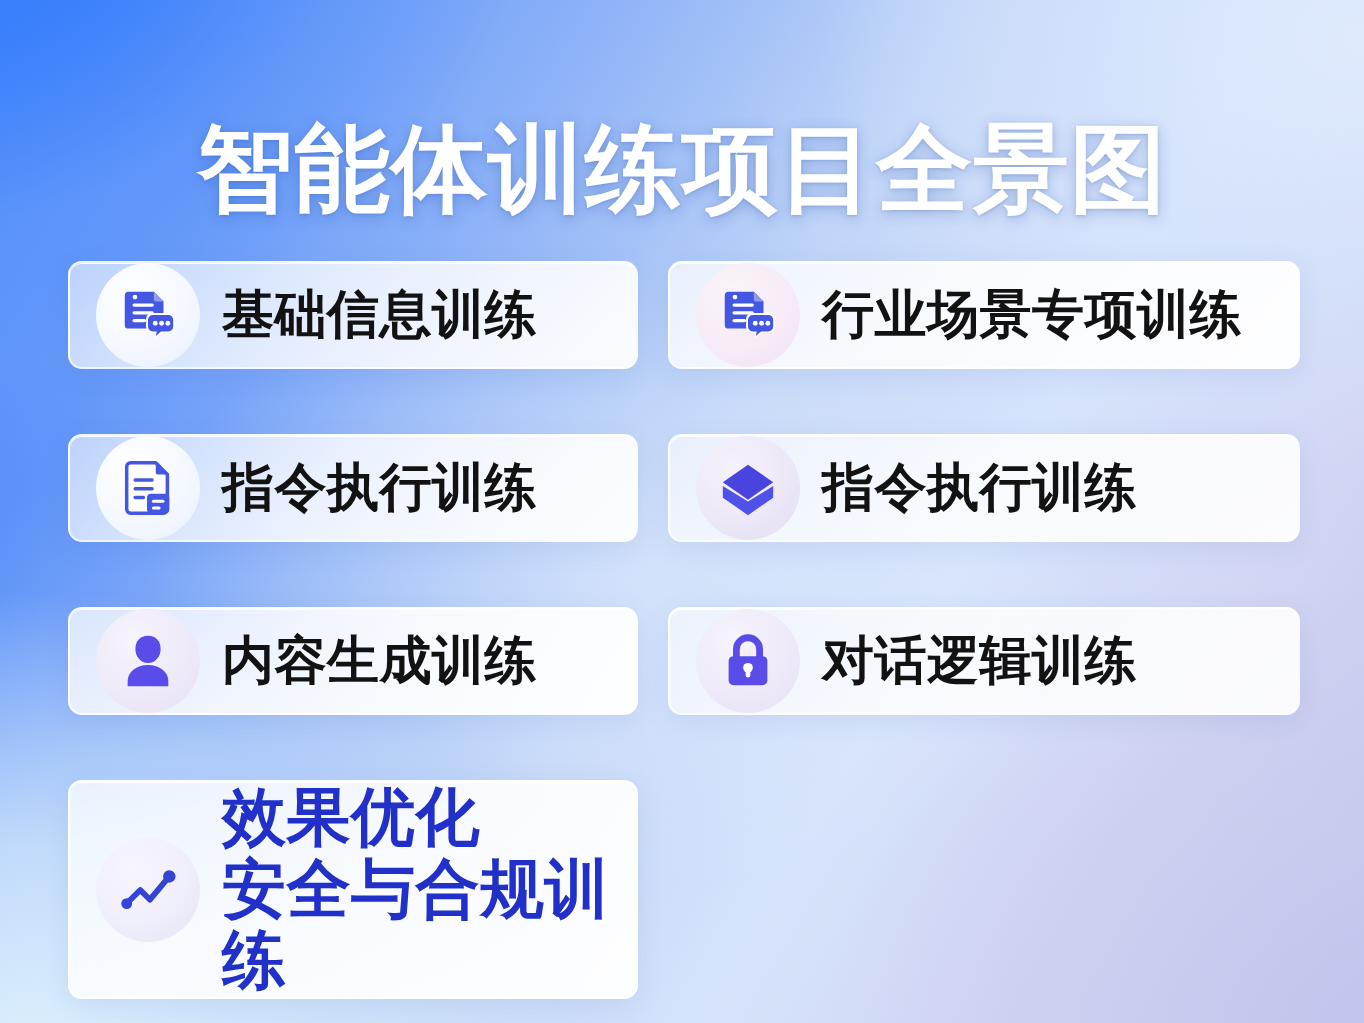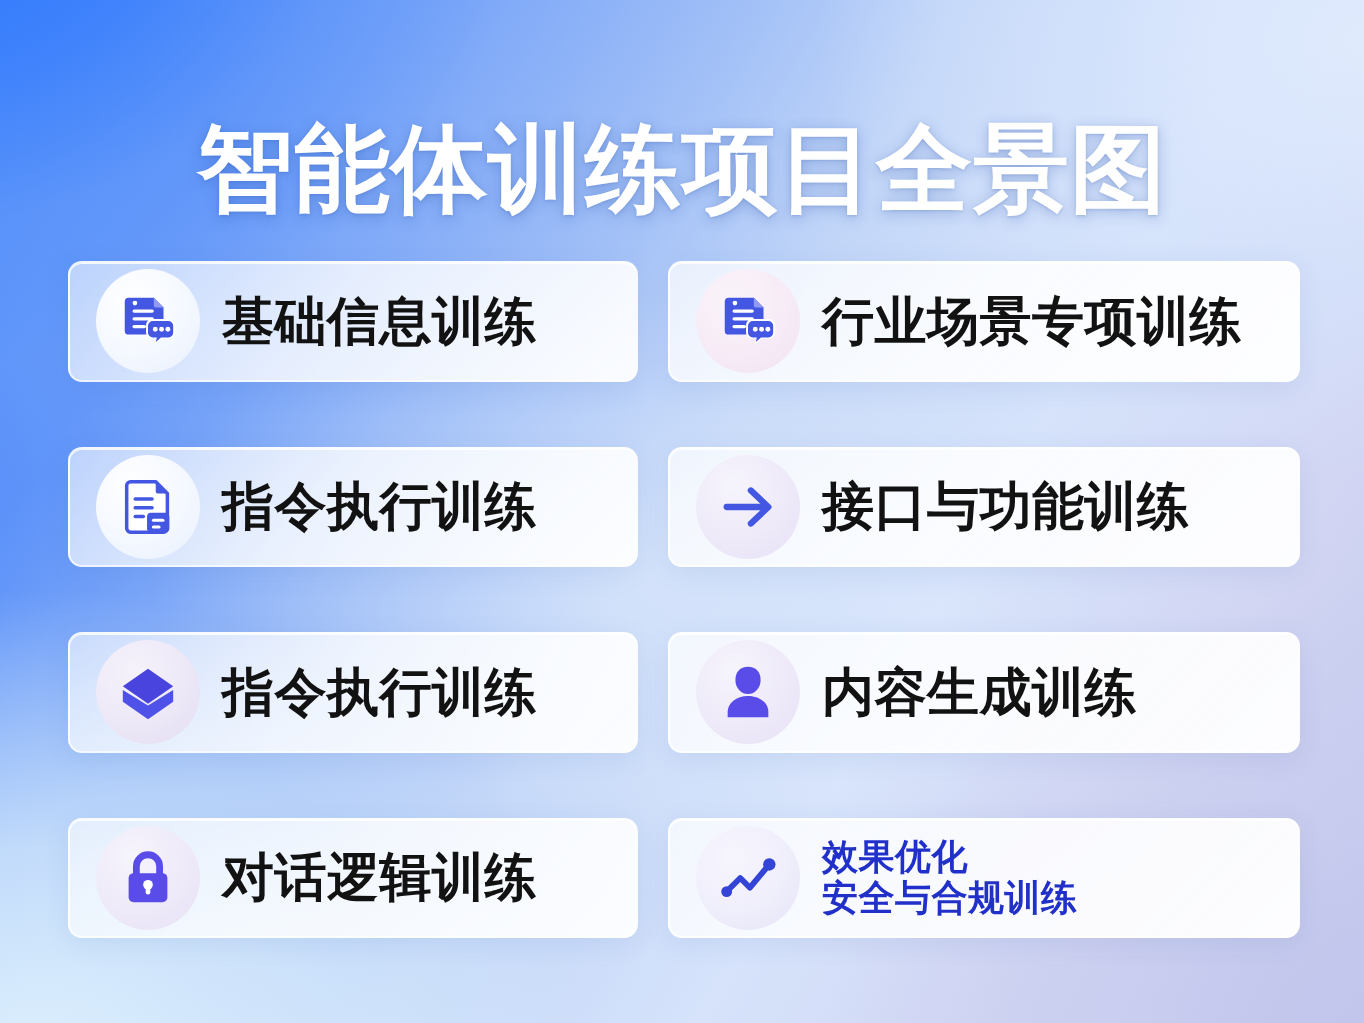--- a/index.html
+++ b/index.html
@@ -149,21 +149,21 @@
     font-size: 52px;
     font-weight: 700;
     line-height: 1.14;
     color: #121212;
     letter-spacing: 0.5px;
     white-space: nowrap;
   }
   .card-label.accent {
     color: #2130c9;
     white-space: normal;
-    font-size: 36px;
+    font-size: 64px;
     line-height: 1.12;
   }
   .card-label .l2 { display: block; }
 </style>
 </head>
 <body>
 
 <div id="poster">
 
   <div class="bg-layer bg-base"></div>
@@ -224,29 +224,20 @@
           <rect x="17" y="31" width="21" height="3.6" rx="1.8" fill="#4457e3"></rect>
           <rect x="17" y="40" width="12" height="3.6" rx="1.8" fill="#4457e3"></rect>
           <rect x="31" y="38" width="23" height="20" rx="4" fill="#4457e3"></rect>
           <rect x="36" y="44" width="13" height="3.2" rx="1.6" fill="#ffffff"></rect>
           <rect x="36" y="51" width="9" height="3.2" rx="1.6" fill="#ffffff"></rect>
         </svg>
       </span>
       <span class="card-label">指令执行训练</span>
     </div>
 
-    <div class="card col-right">
-      <span class="icon-wrap tint-lilac">
-        <svg width="62" height="62" viewBox="0 0 64 64" aria-hidden="true">
-          <path d="M10 32h40" stroke="#4457e3" stroke-width="6.5" stroke-linecap="round"></path>
-          <path d="M35 15l18 17-18 17" stroke="#4457e3" stroke-width="6.5" stroke-linecap="round" stroke-linejoin="round" fill="none"></path>
-        </svg>
-      </span>
-      <span class="card-label">接口与功能训练</span>
-    </div>
 
     <div class="card col-left">
       <span class="icon-wrap tint-violet">
         <svg width="62" height="62" viewBox="0 0 64 64" aria-hidden="true">
           <path d="M32 8 L58 26 L32 44 L6 26 Z" fill="#4a44df"></path>
           <path d="M32 46 L32 60 L6 42 L6 30 Z" fill="#4f52e8"></path>
           <path d="M32 46 L32 60 L58 42 L58 30 Z" fill="#4f52e8"></path>
         </svg>
       </span>
       <span class="card-label">指令执行训练</span>

